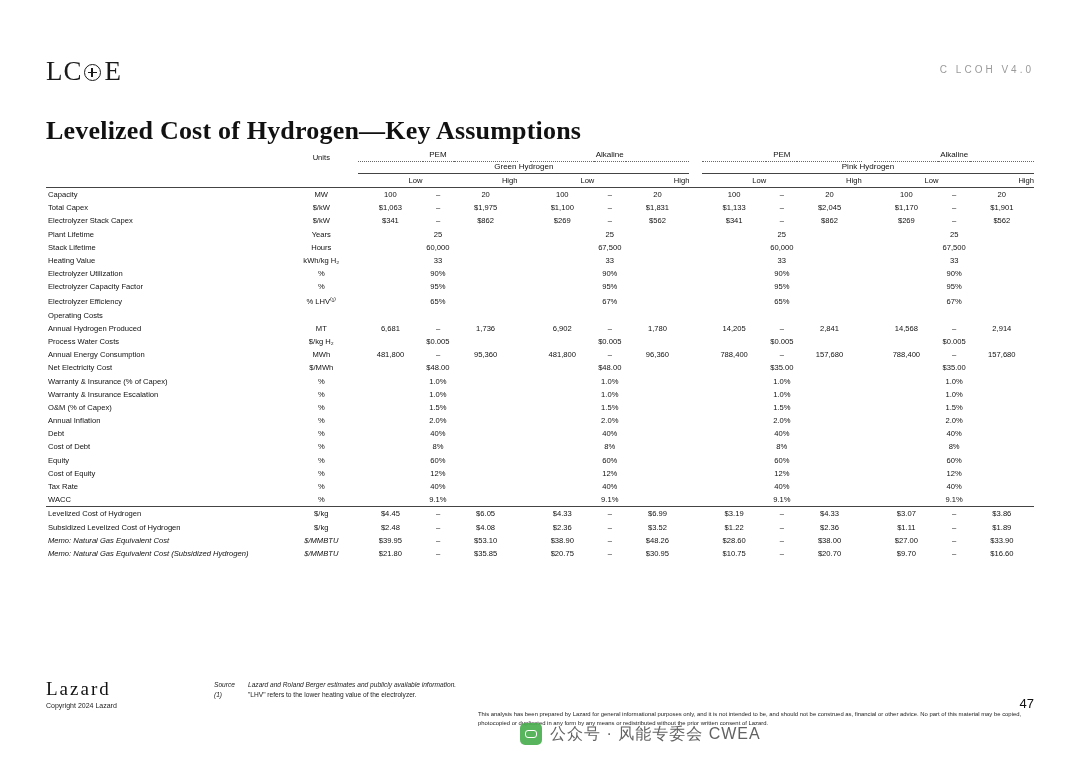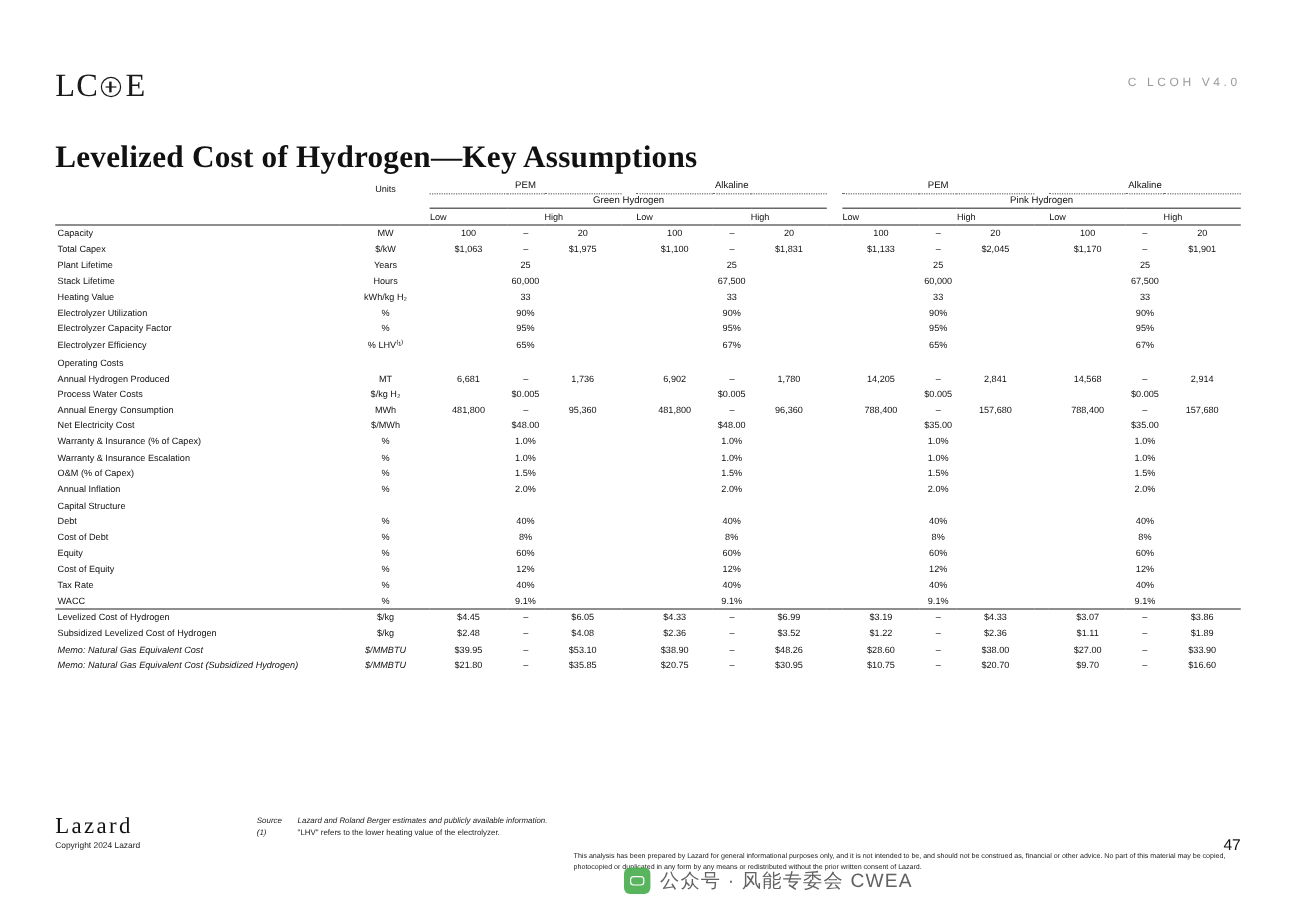--- a/index.html
+++ b/index.html
@@ -115,21 +115,21 @@
     padding-bottom: 2px !important;
     border-bottom: 0.8px solid #444;
   }
   .sub-head {
     text-align: center;
     font-size: 8px;
     padding-bottom: 2px !important;
     border-bottom: 0.8px dotted #666;
   }
   .col-head {
-    text-align: left;
+    text-align: right;
     font-size: 7.6px;
     padding: 2px 0 2px 0 !important;
   }
   .units-head {
     text-align: center;
     font-size: 7.6px;
   }
   .rule-top td { border-bottom: 0.9px solid #444; }
 
   .r-label {
@@ -362,20 +362,39 @@
             <td class="gap"></td>
             <td class="cell c-low">$1,133</td>
             <td class="cell c-dash">–</td>
             <td class="cell c-high">$2,045</td>
             <td class="gap"></td>
             <td class="cell c-low">$1,170</td>
             <td class="cell c-dash">–</td>
             <td class="cell c-high">$1,901</td>
           </tr>
           <tr>
+            <td class="r-label">Electrolyzer Stack Capex</td>
+            <td class="r-units">$/kW</td>
+            <td class="cell c-low">$341</td>
+            <td class="cell c-dash">–</td>
+            <td class="cell c-high">$862</td>
+            <td class="gap"></td>
+            <td class="cell c-low">$269</td>
+            <td class="cell c-dash">–</td>
+            <td class="cell c-high">$562</td>
+            <td class="gap"></td>
+            <td class="cell c-low">$341</td>
+            <td class="cell c-dash">–</td>
+            <td class="cell c-high">$862</td>
+            <td class="gap"></td>
+            <td class="cell c-low">$269</td>
+            <td class="cell c-dash">–</td>
+            <td class="cell c-high">$562</td>
+          </tr>
+          <tr>
             <td class="r-label">Plant Lifetime</td>
             <td class="r-units">Years</td>
             <td class="cell c-span" colspan="3">25</td>
             <td class="gap"></td>
             <td class="cell c-span" colspan="3">25</td>
             <td class="gap"></td>
             <td class="cell c-span" colspan="3">25</td>
             <td class="gap"></td>
             <td class="cell c-span" colspan="3">25</td>
           </tr>
@@ -535,25 +554,20 @@
           <tr>
             <td class="r-label">Annual Inflation</td>
             <td class="r-units">%</td>
             <td class="cell c-span" colspan="3">2.0%</td>
             <td class="gap"></td>
             <td class="cell c-span" colspan="3">2.0%</td>
             <td class="gap"></td>
             <td class="cell c-span" colspan="3">2.0%</td>
             <td class="gap"></td>
             <td class="cell c-span" colspan="3">2.0%</td>
-          </tr>
-          <tr>
-            <td class="sec-label">Capital Structure</td>
-            <td class="r-units"></td>
-            <td colspan="15"></td>
           </tr>
           <tr>
             <td class="r-label">Debt</td>
             <td class="r-units">%</td>
             <td class="cell c-span" colspan="3">40%</td>
             <td class="gap"></td>
             <td class="cell c-span" colspan="3">40%</td>
             <td class="gap"></td>
             <td class="cell c-span" colspan="3">40%</td>
             <td class="gap"></td>

